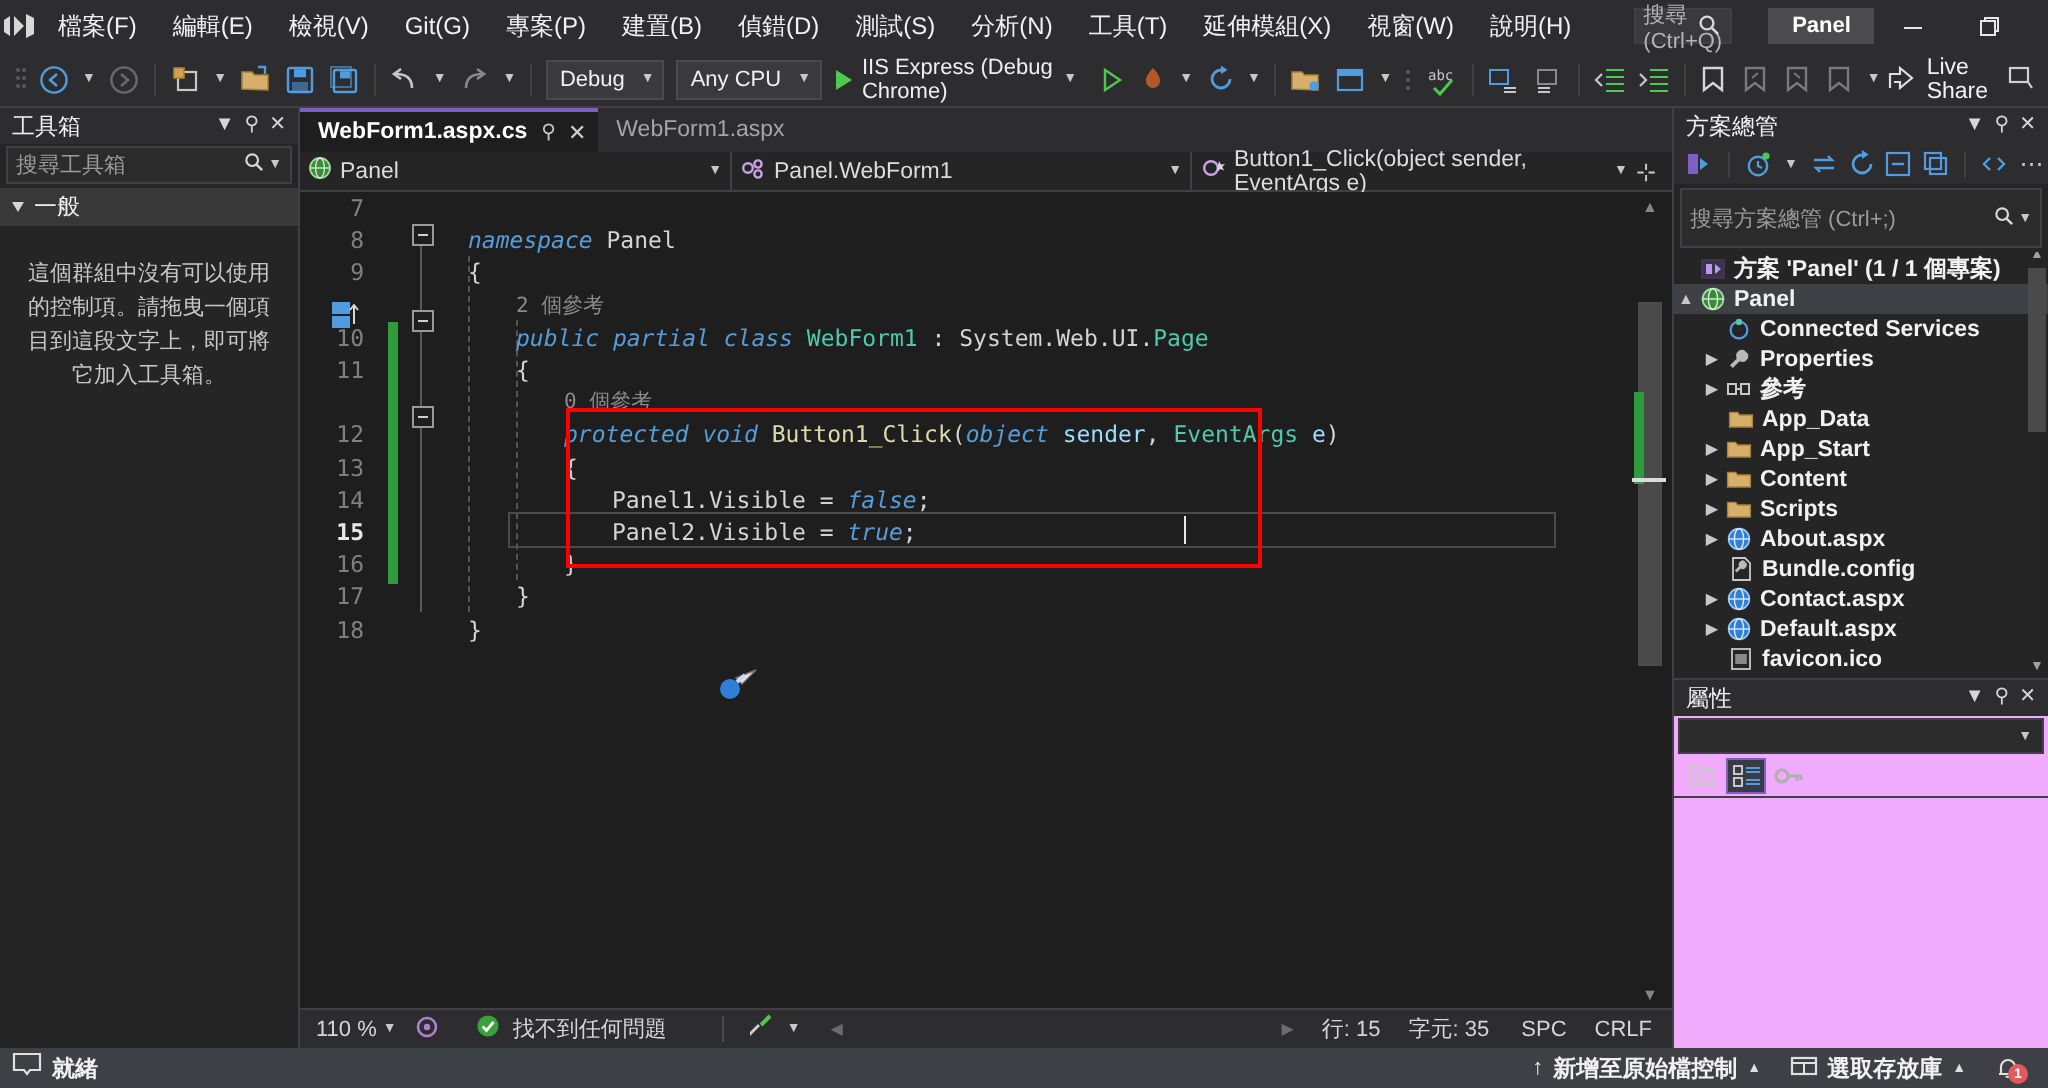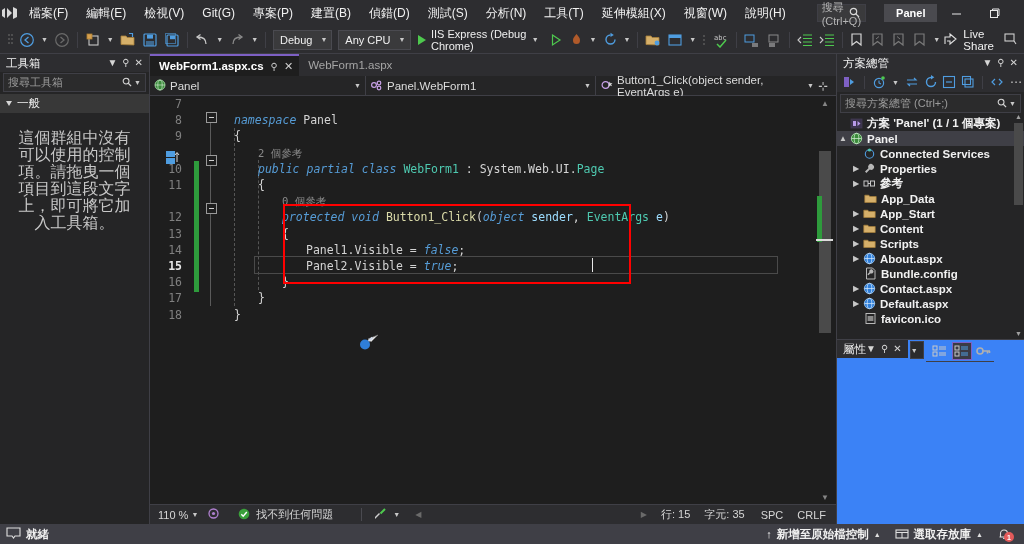--- a/index.html
+++ b/index.html
@@ -49,21 +49,21 @@
   .panel-head-btns { margin-left:auto; display:flex; align-items:center; gap:5px; padding-right:2px; }
   .phb { color:#d6d6d6; font-size:10px; line-height:1; cursor:default; }
 
   
   .toolbox { width:150px; flex:0 0 150px; background:#252526; display:flex; flex-direction:column; border-right:1px solid #3f3f46;}
   .tbx-search { height:19px; margin:1px 3px 2px 3px; background:#2b2b2c; border:1px solid #3f3f46;
                 display:flex; align-items:center; padding:0 4px; color:#9b9b9b; font-size:11px; }
   .tbx-search .sp { margin-left:auto; display:flex; align-items:center; gap:2px; color:#c8c8c8;}
   .tbx-group { height:19px; background:#383838; display:flex; align-items:center; gap:5px; padding-left:6px; color:#efefef; font-size:11.5px;}
   .tri-dn { width:0;height:0;border-top:5px solid #d6d6d6;border-left:3.5px solid transparent;border-right:3.5px solid transparent; }
-  .tbx-msg { padding:16px 14px 0 14px; color:#c8c8c8; font-size:16px; line-height:17px; text-align:center; }
+  .tbx-msg { padding:16px 14px 0 14px; color:#c8c8c8; font-size:11px; line-height:17px; text-align:center; }
 
   
   .center { flex:1; display:flex; flex-direction:column; min-width:0; background:#1e1e1e; }
   .tabrow { height:22px; background:#2d2d30; display:flex; align-items:flex-end; flex:0 0 22px;}
   .tab { height:22px; display:flex; align-items:center; padding:0 6px 0 9px; font-size:11.5px; white-space:nowrap;}
   .tab.active { background:#1e1e1e; color:#fff; font-weight:bold; border-top:2px solid #7e60c4; }
   .tab.inactive { background:#2d2d30; color:#a5a5a5; }
   .tab .pin { margin-left:7px; font-size:10px; color:#c8c8c8; }
   .tab .x { margin-left:6px; font-size:11px; color:#d0d0d0; }
 
@@ -102,33 +102,33 @@
 
   .editstatus { height:20px; background:#2d2d30; display:flex; align-items:center; flex:0 0 20px;
                 border-top:1px solid #3f3f46; font-size:11px; color:#d6d6d6; }
   .es-sep { width:1px; height:13px; background:#4a4a50; margin:0 8px; }
 
   
   .rightdock { width:188px; flex:0 0 188px; background:#252526; display:flex; flex-direction:column; border-left:1px solid #3f3f46;}
   .sln { flex:0 0 285px; display:flex; flex-direction:column; background:#252526; }
   .sln-tools { height:20px; display:flex; align-items:center; gap:2px; padding-left:4px; background:#2d2d30;}
   .sln-tools .ti { width:18px; height:17px; display:flex; align-items:center; justify-content:center; color:#c8c8c8;}
-  .sln-search { height:19px; margin:2px 3px; background:#2b2b2c; border:1px solid #3f3f46;
+  .sln-search { height:30px; margin:2px 3px; background:#2b2b2c; border:1px solid #3f3f46;
                 display:flex; align-items:center; padding:0 4px; color:#9b9b9b; font-size:11px;}
   .tree { flex:1; overflow:hidden; position:relative; padding-top:1px; }
   .tnode { height:15px; display:flex; align-items:center; font-size:11.5px; color:#f1f1f1; white-space:nowrap; }
   .tnode.sel { background:#3f3f46; }
   .exp { width:12px; text-align:center; color:#c8c8c8; font-size:8px; flex:0 0 12px;}
   .tico { width:15px; flex:0 0 15px; display:flex; align-items:center; justify-content:center; }
   .tlbl { padding-left:3px;font-weight:bold; }
   .tlbl.b { font-weight:bold; }
   .tscroll { position:absolute; right:1px; top:2px; width:9px; bottom:14px; }
   .tthumb { position:absolute; left:0; width:9px; background:#4a4a4a; }
 
-  .props { flex:1; display:flex; flex-direction:row; border-top:1px solid #3f3f46; background:#3b82f6;}
+  .props { flex:1; display:flex; flex-direction:column; border-top:1px solid #3f3f46; background:#f0abfc;}
   .props-combo { height:18px; margin:1px 2px 0 2px; background:#2b2b2c; border:1px solid #3f3f46; display:flex; align-items:center; }
   .props-combo .pc { margin-left:auto; font-size:7px; color:#c8c8c8; padding-right:5px;}
   .props-tools { height:22px; display:flex; align-items:center; gap:2px; padding-left:4px; border-bottom:1px solid #3f3f46;}
   .props-tools .pi { width:20px; height:18px; display:flex; align-items:center; justify-content:center; }
   .props-tools .pi.on { border:1px solid #7e60c4; background:#3a3a44; }
 
   
   .statusbar { height:20px; flex:0 0 20px; background:#3f3f46; display:flex; align-items:center; font-size:11.5px; color:#f1f1f1; padding:0 6px;font-weight:bold;}
   .sb-item { display:flex; align-items:center; gap:5px; padding:0 7px; height:20px; }
   .badge { width:10px; height:10px; border-radius:50%; background:#e35a5a; color:#fff; font-size:7px;

